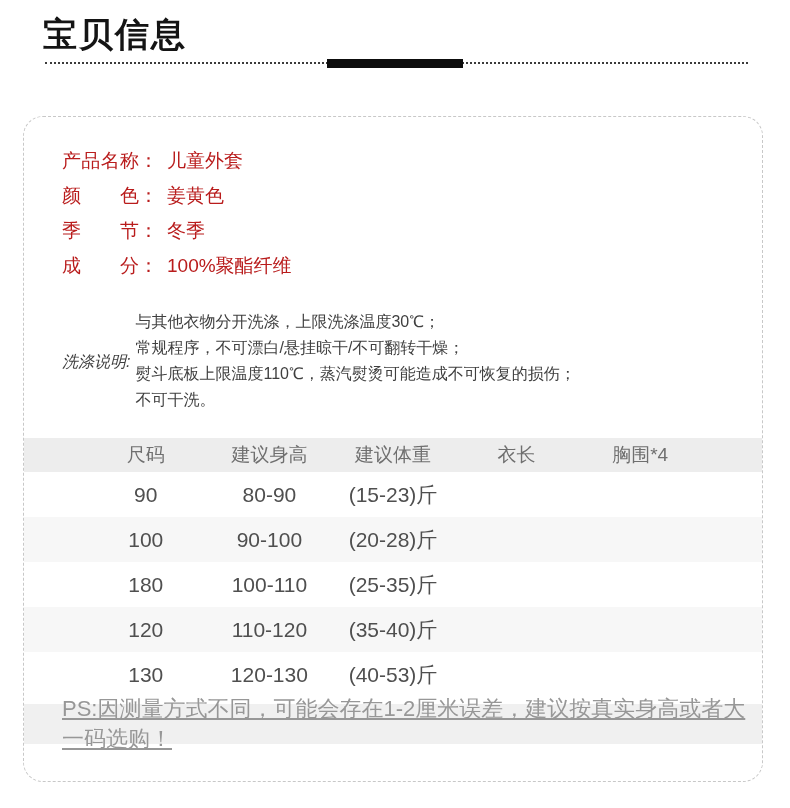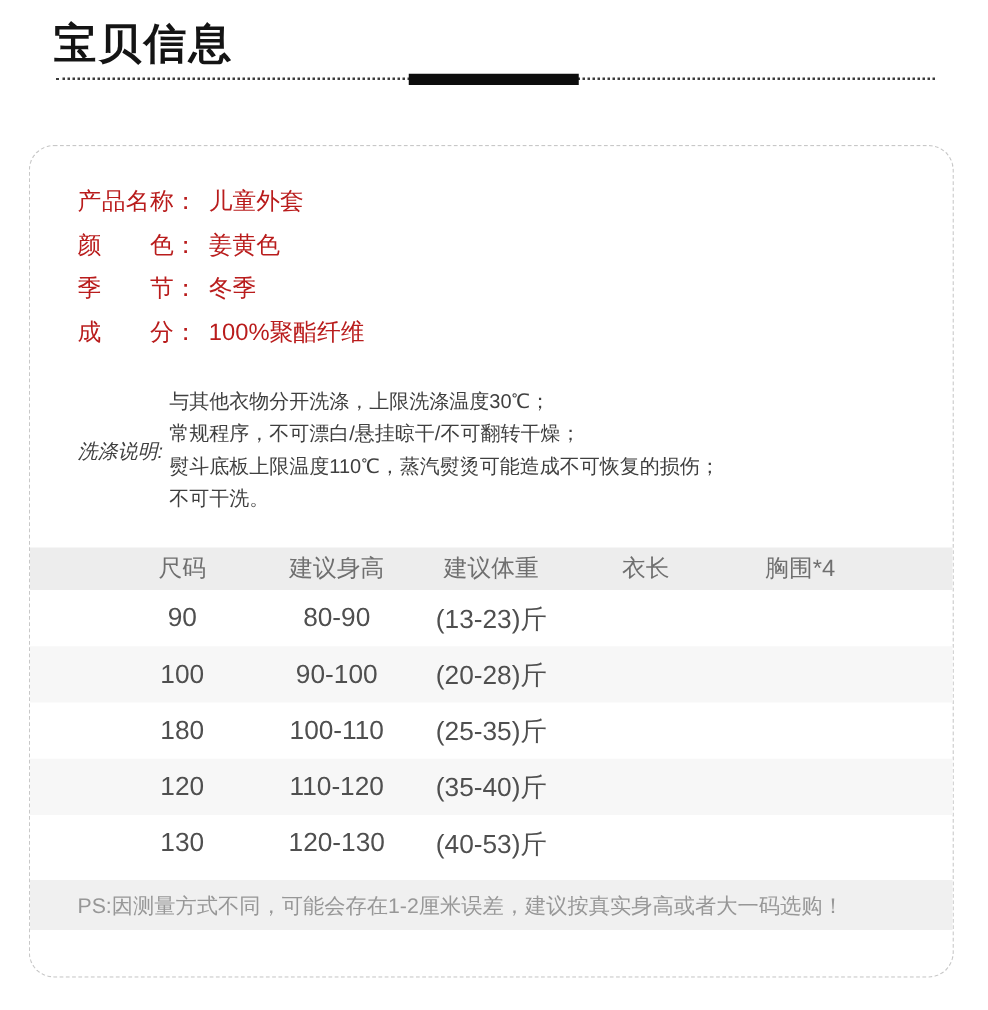--- a/index.html
+++ b/index.html
@@ -136,24 +136,25 @@
   }
   .trow.alt { background: #f7f7f7; }
 
   .size-note {
     box-sizing: border-box;
     width: 100%;
     height: 40px;
     margin-top: 7px;
     background: #f0f0f0;
     color: #979797;
-    font-size: 17px;
+    font-size: 22px;
     display: flex;
     align-items: center;
     padding-left: 38px;
+    text-decoration: underline;
   }
 </style>
 </head>
 <body>
 
 <div class="page">
 
   <h1 class="page-title">宝贝信息</h1>
 
   <div class="title-divider">
@@ -202,21 +203,21 @@
         <span class="hcell">尺码</span>
         <span class="hcell">建议身高</span>
         <span class="hcell">建议体重</span>
         <span class="hcell">衣长</span>
         <span class="hcell">胸围*4</span>
       </div>
 
       <div class="trow">
         <span class="tcell">90</span>
         <span class="tcell">80-90</span>
-        <span class="tcell">(13-23)斤</span>
+        <span class="tcell">(15-23)斤</span>
         <span class="tcell"></span>
         <span class="tcell"></span>
       </div>
 
       <div class="trow alt">
         <span class="tcell">100</span>
         <span class="tcell">90-100</span>
         <span class="tcell">(20-28)斤</span>
         <span class="tcell"></span>
         <span class="tcell"></span>

